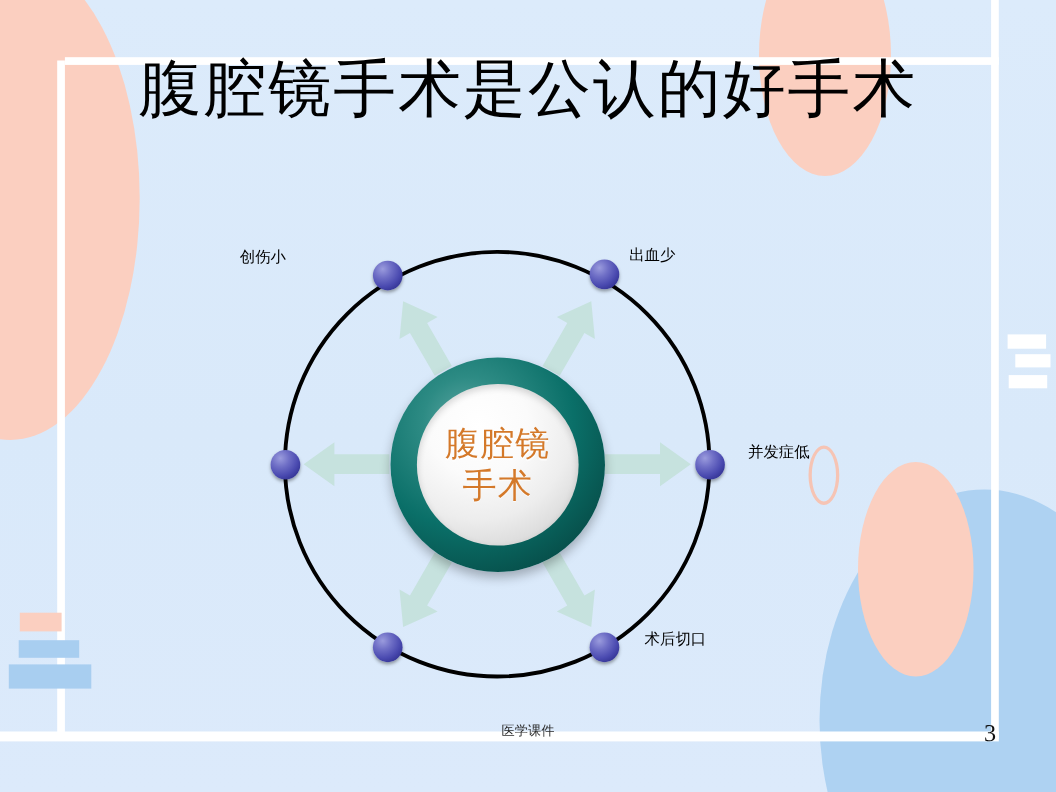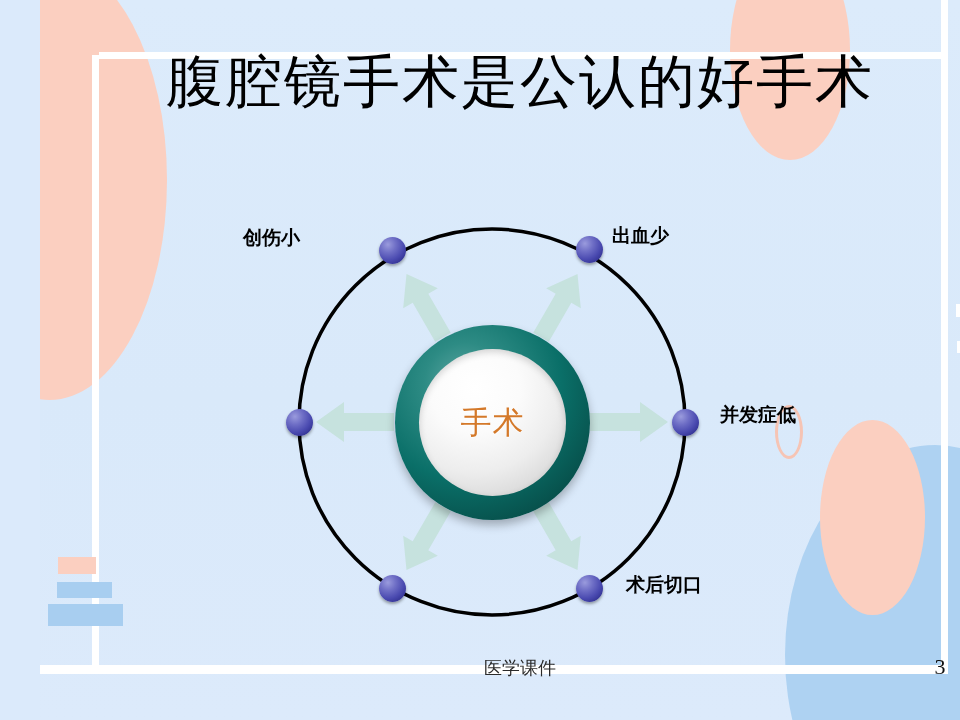--- a/index.html
+++ b/index.html
@@ -3,21 +3,21 @@
 <meta charset="utf-8">
 <style>
   html,body{margin:0;padding:0;}
   body{
     width:960px;height:720px;overflow:hidden;
     background:#dbeafb;
     font-family:"Liberation Serif","DejaVu Serif",serif;
     position:relative;
   }
   .slide{position:absolute;inset:0;overflow:hidden;background:
-     linear-gradient(180deg,#dcebfb 0%,#d9e9fa 55%,#dceafb 100%); margin-left: 40px;}
+     linear-gradient(180deg,#dcebfb 0%,#d9e9fa 55%,#dceafb 100%);}
 
   
   .deco{position:absolute;pointer-events:none;}
   .ell-pink-tl{
     left:-108px;top:-40px;width:235px;height:440px;
     background:#fbcfc0;border-radius:50%;
   }
   .ell-pink-top{
     left:690px;top:-60px;width:120px;height:220px;
     background:#fbcfc0;border-radius:50%;
@@ -84,31 +84,31 @@
     text-shadow:0 1px 0 rgba(255,255,255,0.7);
   }
 
   .node{
     position:absolute;width:27px;height:27px;border-radius:50%;
     background:radial-gradient(circle at 33% 28%, #9a9bdd 0%, #6f6fc6 30%, #4a4ab0 60%, #2f2f8e 85%, #262676 100%);
     box-shadow:0 2px 3px rgba(0,0,0,0.35);
   }
 
   .lbl{
-    position:absolute;color:#000;font-size:19px;line-height:1.22;
-    font-family:"Liberation Serif","DejaVu Serif",serif;
-    font-weight:bold;white-space:nowrap;
+    position:absolute;color:#000;font-size:14px;line-height:1.22;
+    font-family:"Liberation Serif","DejaVu Serif",serif;
+    font-weight:normal;white-space:nowrap;
   }
   .lbl.r{text-align:right;}
   .lbl.c{text-align:center;}
 
   
   .footer{
     position:absolute;left:0;top:656px;width:960px;text-align:center;
-    font-size:18px;color:#2b2b2b;
+    font-size:12px;color:#2b2b2b;
     font-family:Liberation Sans, sans-serif;
   }
   .pageno{
     position:absolute;left:880px;top:654px;width:40px;text-align:center;
     font-size:22px;color:#111;
     font-family:"Liberation Serif","DejaVu Serif",serif;
   }
 </style>
 </head>
 <body>
@@ -167,20 +167,21 @@
         </g>
 
         <g transform="translate(452,422) rotate(300)">
           <path d="M 98 -9 L 143 -9 L 143 -20 L 171 0 L 143 20 L 143 9 L 98 9 Z"></path>
         </g>
       </g>
     </svg>
 
     <div class="hub">
       <div class="hub-inner">
+        <div class="hub-line">腹腔镜</div>
         <div class="hub-line">手术</div>
       </div>
     </div>
 
     <div class="node" style="left:339px;top:237px;"></div>
     <div class="node" style="left:536px;top:236px;"></div>
     <div class="node" style="left:632px;top:409px;"></div>
     <div class="node" style="left:536px;top:575px;"></div>
     <div class="node" style="left:339px;top:575px;"></div>
     <div class="node" style="left:246px;top:409px;"></div>

